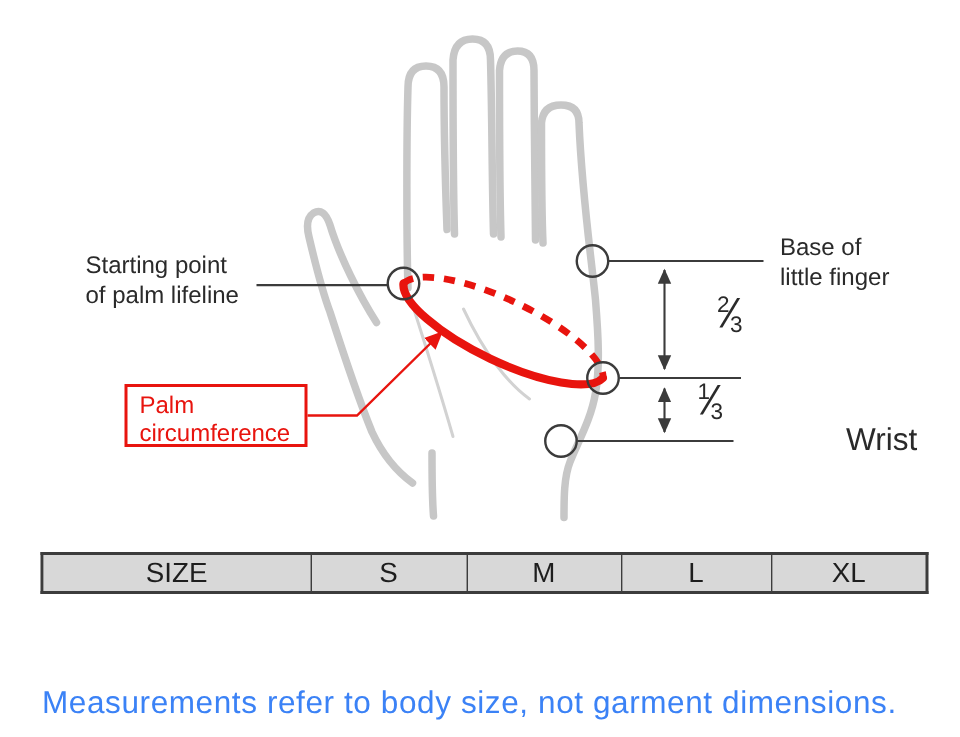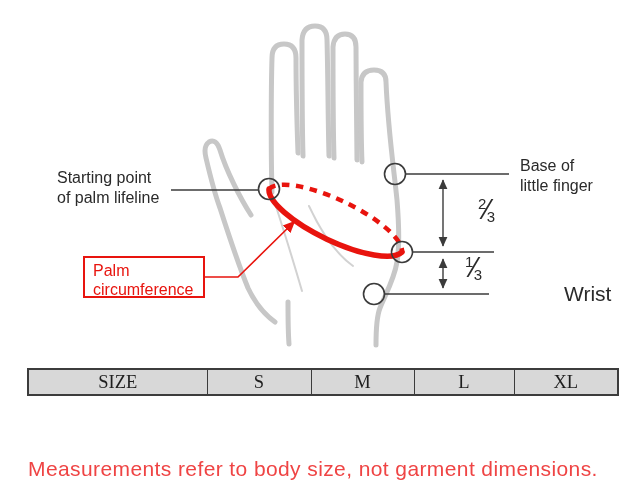--- a/index.html
+++ b/index.html
@@ -24,28 +24,28 @@
   .fslash{font-size:26px;vertical-align:0px;margin:0 -2px;font-family:"DejaVu Sans",sans-serif;}
   .fden{font-size:15px;vertical-align:-3px;}
   table.size-table{
     position:absolute;left:27px;top:368px;width:590px;
     border-collapse:collapse;table-layout:fixed;background:#ffffff;
   }
   table.size-table th, table.size-table td{
     border:1.5px solid #3c3c3c;text-align:center;vertical-align:middle;
     color:#1e1e1e;padding:0;overflow:hidden;
   }
-  table.size-table{border:2.5px solid #3c3c3c;font-family:Liberation Serif, serif;}
+  table.size-table{border:2.5px solid #3c3c3c;}
   table.size-table th{
     background:#d8d8d8;font-weight:400;font-size:18.5px;height:24px;
   }
   table.size-table tr.r1 td{height:27px;font-size:13.5px;}
   table.size-table tr.r2 td{height:24px;font-size:13.5px;}
   .caption{
-    position:absolute;left:28px;top:457px;font-size:21px;letter-spacing:0.4px;color:#ef4444;
+    position:absolute;left:28px;top:457px;font-size:21px;letter-spacing:0.4px;color:#3b82f6;
     white-space:nowrap;
   }
 </style>
 </head>
 <body>
 
 <div class="stage">
 
   <svg width="640" height="360" viewBox="0 0 640 360">
     <defs>

